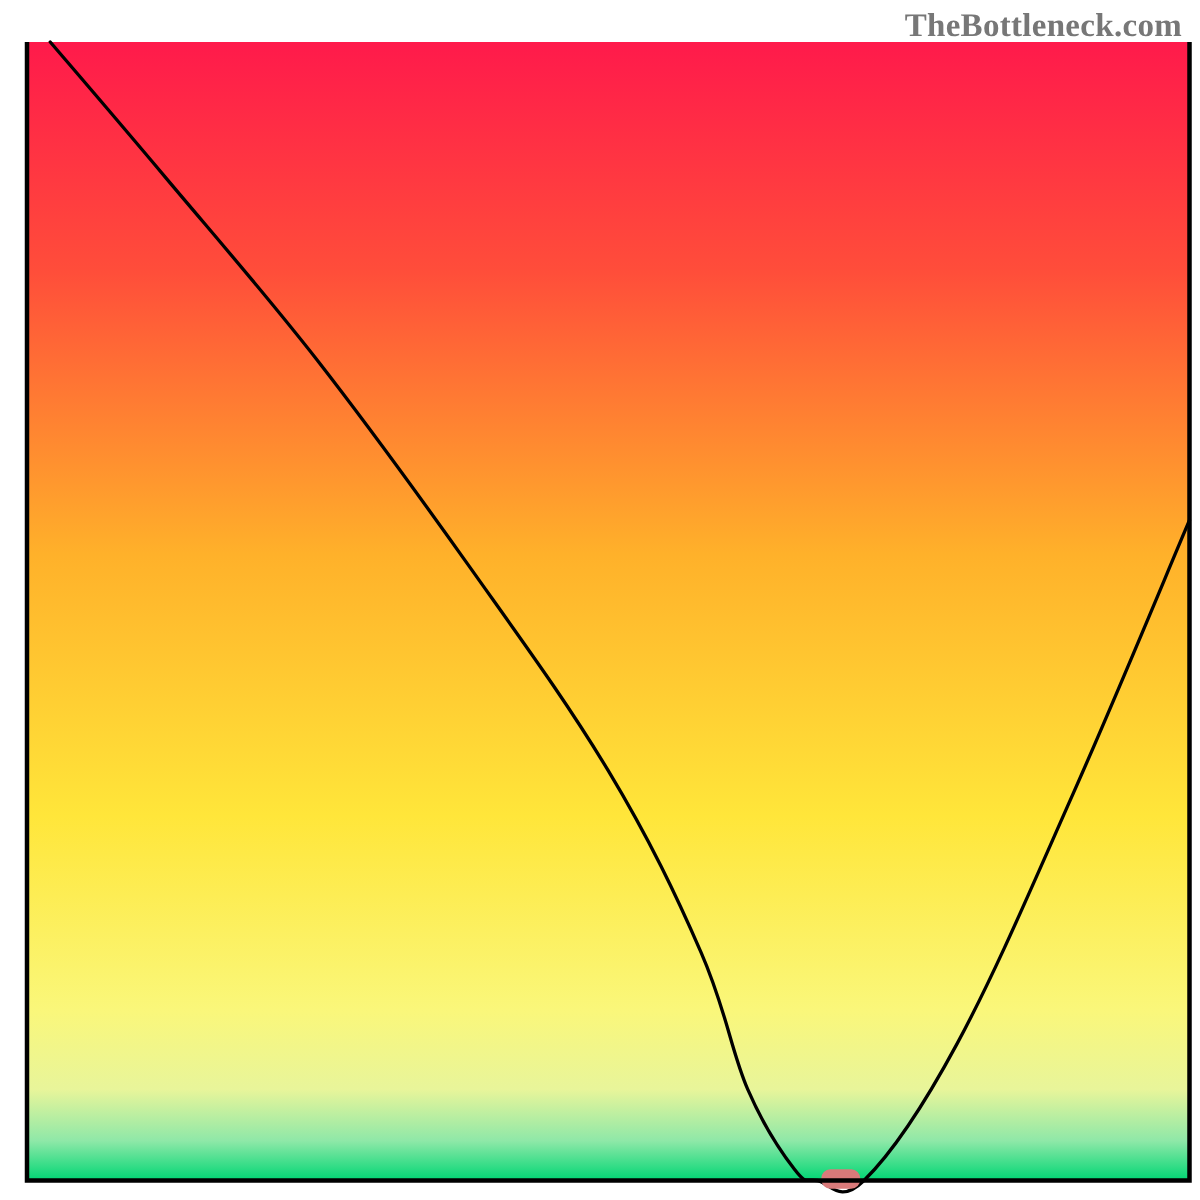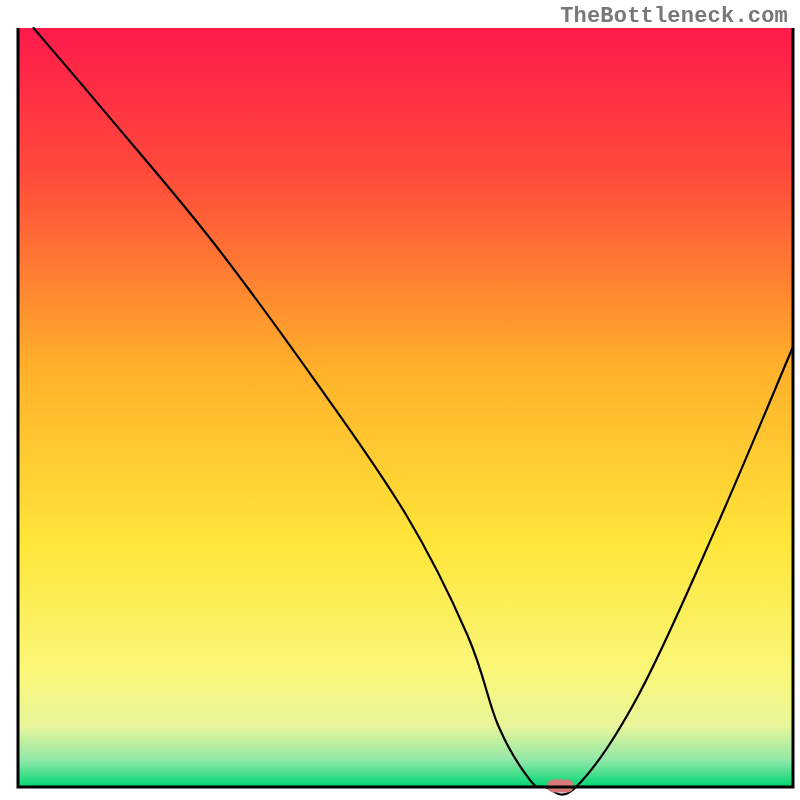--- a/index.html
+++ b/index.html
@@ -12,21 +12,21 @@
   }
   .stage {
     position: relative;
     width: 800px;
     height: 800px;
   }
   .watermark {
     position: absolute;
     top: 4px;
     right: 12px;
-    font-family: Liberation Mono, monospace;
+    font-family: Liberation Serif, serif;
     font-size: 22px;
     font-weight: 600;
     color: #777;
     letter-spacing: 0.2px;
     user-select: none;
   }
   svg { display: block; }
 </style>
 </head>
 <body>

